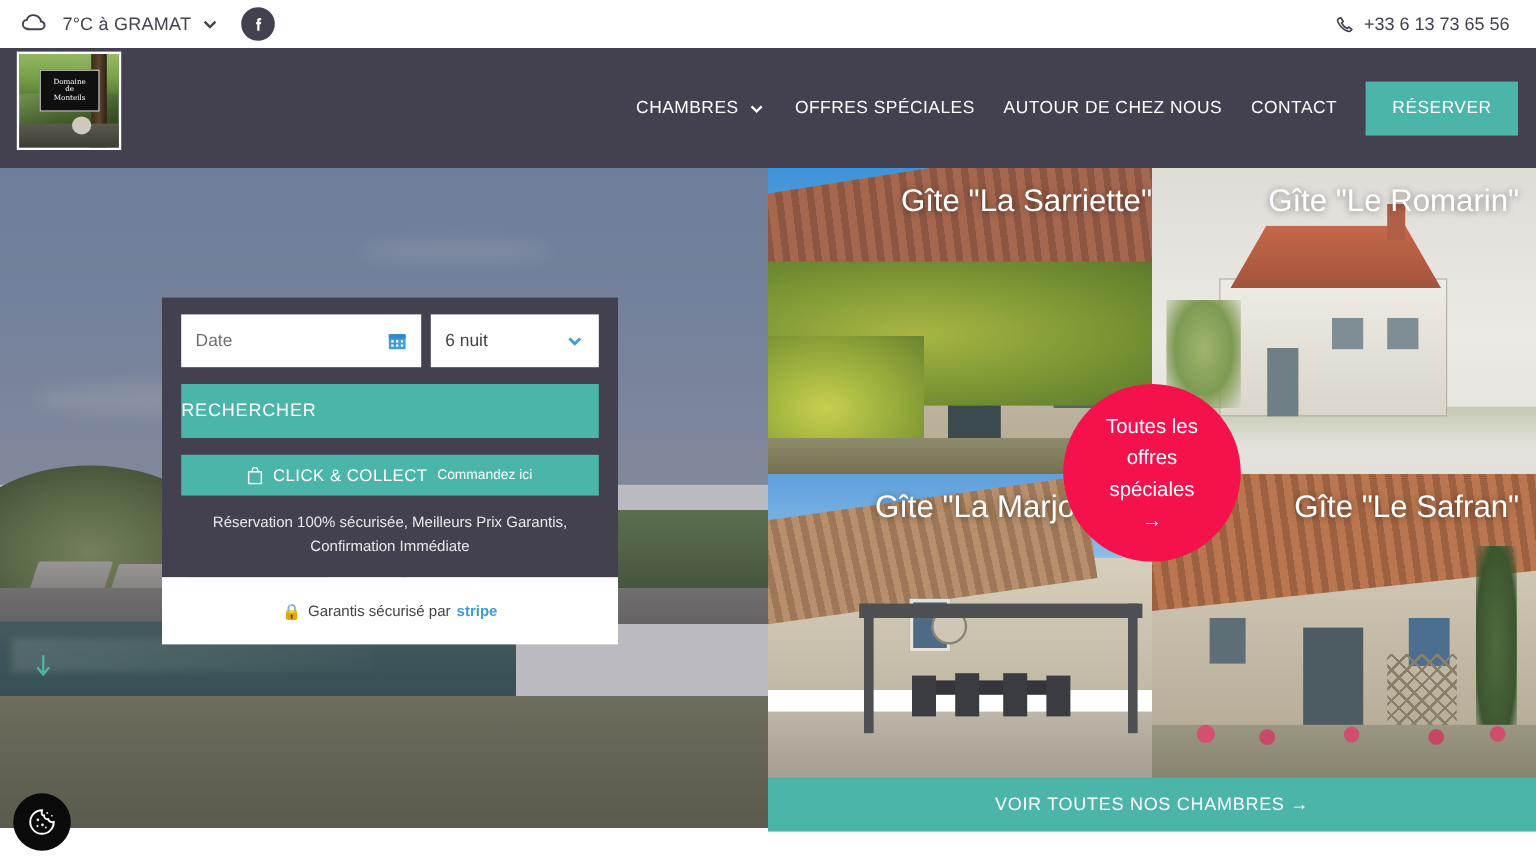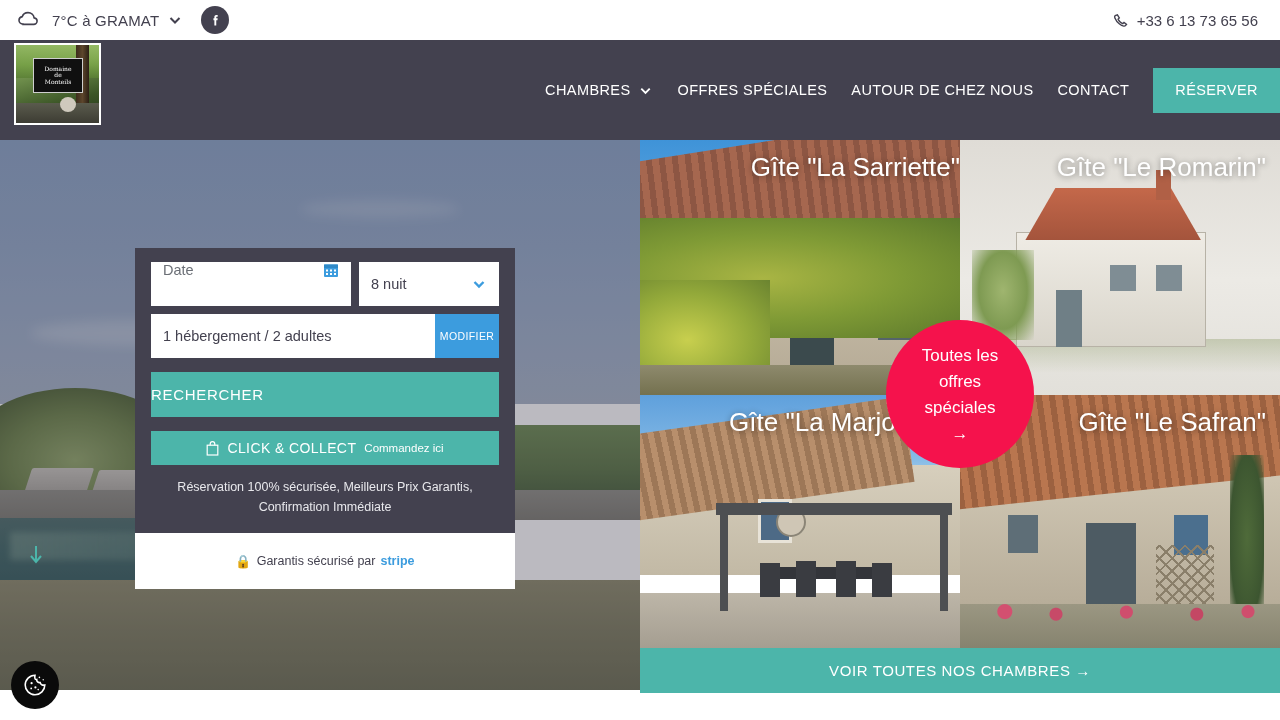--- a/index.html
+++ b/index.html
@@ -76,21 +76,21 @@
   }
   .nav-item {
     color: #ffffff; font-size: 14.5px; letter-spacing: .4px;
     padding: 0 0 0 0; margin-right: 24px; white-space: nowrap;
     display: flex; align-items: center; gap: 8px; cursor: pointer;
   }
   .nav-item .chev { width: 15px; height: 15px; display:block; }
   .nav-cta {
     background: #4CB5AA; color: #ffffff; font-size: 14.5px; letter-spacing: .4px;
     height: 45px; display: flex; align-items: center; justify-content: flex-start;
-    padding: 0 22px; cursor: pointer; white-space: nowrap;
+    padding: 0 22px; margin-right: 15px; cursor: pointer; white-space: nowrap;
   }
 
   
   .hero {
     position: absolute; top: 140px; left: 0; width: 640px; height: 550px;
     overflow: hidden;
   }
   .hero-photo { position:absolute; inset:0; }
   .hp-sky {
     position:absolute; left:0; top:0; width:100%; height:48%;
@@ -168,21 +168,21 @@
 
   
   .widget {
     position: absolute; left: 135px; top: 248px; width: 380px;
     z-index: 20;
   }
   .widget-body { background: #43414F; padding: 14px 16px 12px 16px; }
   .row1 { display: flex; gap: 8px; }
   .date-field {
     flex: 1 1 auto; background: #ffffff; height: 44px;
-    display: flex; align-items: flex-start; padding: 0 12px; position: relative;
+    display: flex; align-items: center; padding: 0 12px; position: relative;
   }
   .date-field .ph { font-size: 14.5px; color: #6b6f76; }
   .date-field .cal { margin-left: auto; width:16px; height:16px; color:#3C9CDE; display:block; }
   .nights-field {
     width: 140px; background: #ffffff; height: 44px;
     display: flex; align-items: center; padding: 0 12px;
   }
   .nights-field .val { font-size: 14.5px; color: #43414F; }
   .nights-field .chev { margin-left:auto; width:16px; height:16px; color:#3C9CDE; display:block; }
   .row2 { display: flex; margin-top: 8px; }
@@ -473,34 +473,26 @@
               <rect x="3" y="7.5" width="2" height="2" fill="#ffffff"></rect>
               <rect x="7" y="7.5" width="2" height="2" fill="#ffffff"></rect>
               <rect x="11" y="7.5" width="2" height="2" fill="#ffffff"></rect>
               <rect x="3" y="11" width="2" height="2" fill="#ffffff"></rect>
               <rect x="7" y="11" width="2" height="2" fill="#ffffff"></rect>
               <rect x="11" y="11" width="2" height="2" fill="#ffffff"></rect>
             </svg>
           </span>
         </div>
         <div class="nights-field">
-          <span class="val">8 nuit</span>
+          <span class="val">6 nuit</span>
           <span class="chev">
             <svg viewBox="0 0 16 16" fill="none" stroke="#3C9CDE" stroke-width="2.4">
               <path d="M3.5 6 L8 10.5 L12.5 6"></path>
             </svg>
           </span>
-        </div>
-      </div>
-      <div class="row2">
-        <div class="occ-field">
-          <span>1 hébergement / 2 adultes</span>
-        </div>
-        <div class="modify-btn">
-          <span>MODIFIER</span>
         </div>
       </div>
       <div class="search-btn">
         <span>RECHERCHER</span>
       </div>
       <div class="cc-btn">
         <span class="bag">
           <svg viewBox="0 0 13 15" fill="none" stroke="#ffffff" stroke-width="1.2">
             <rect x="1.2" y="4.2" width="10.6" height="9.8"></rect>
             <path d="M4.2 4.2V3a2.3 2.3 0 0 1 4.6 0v1.2"></path>

